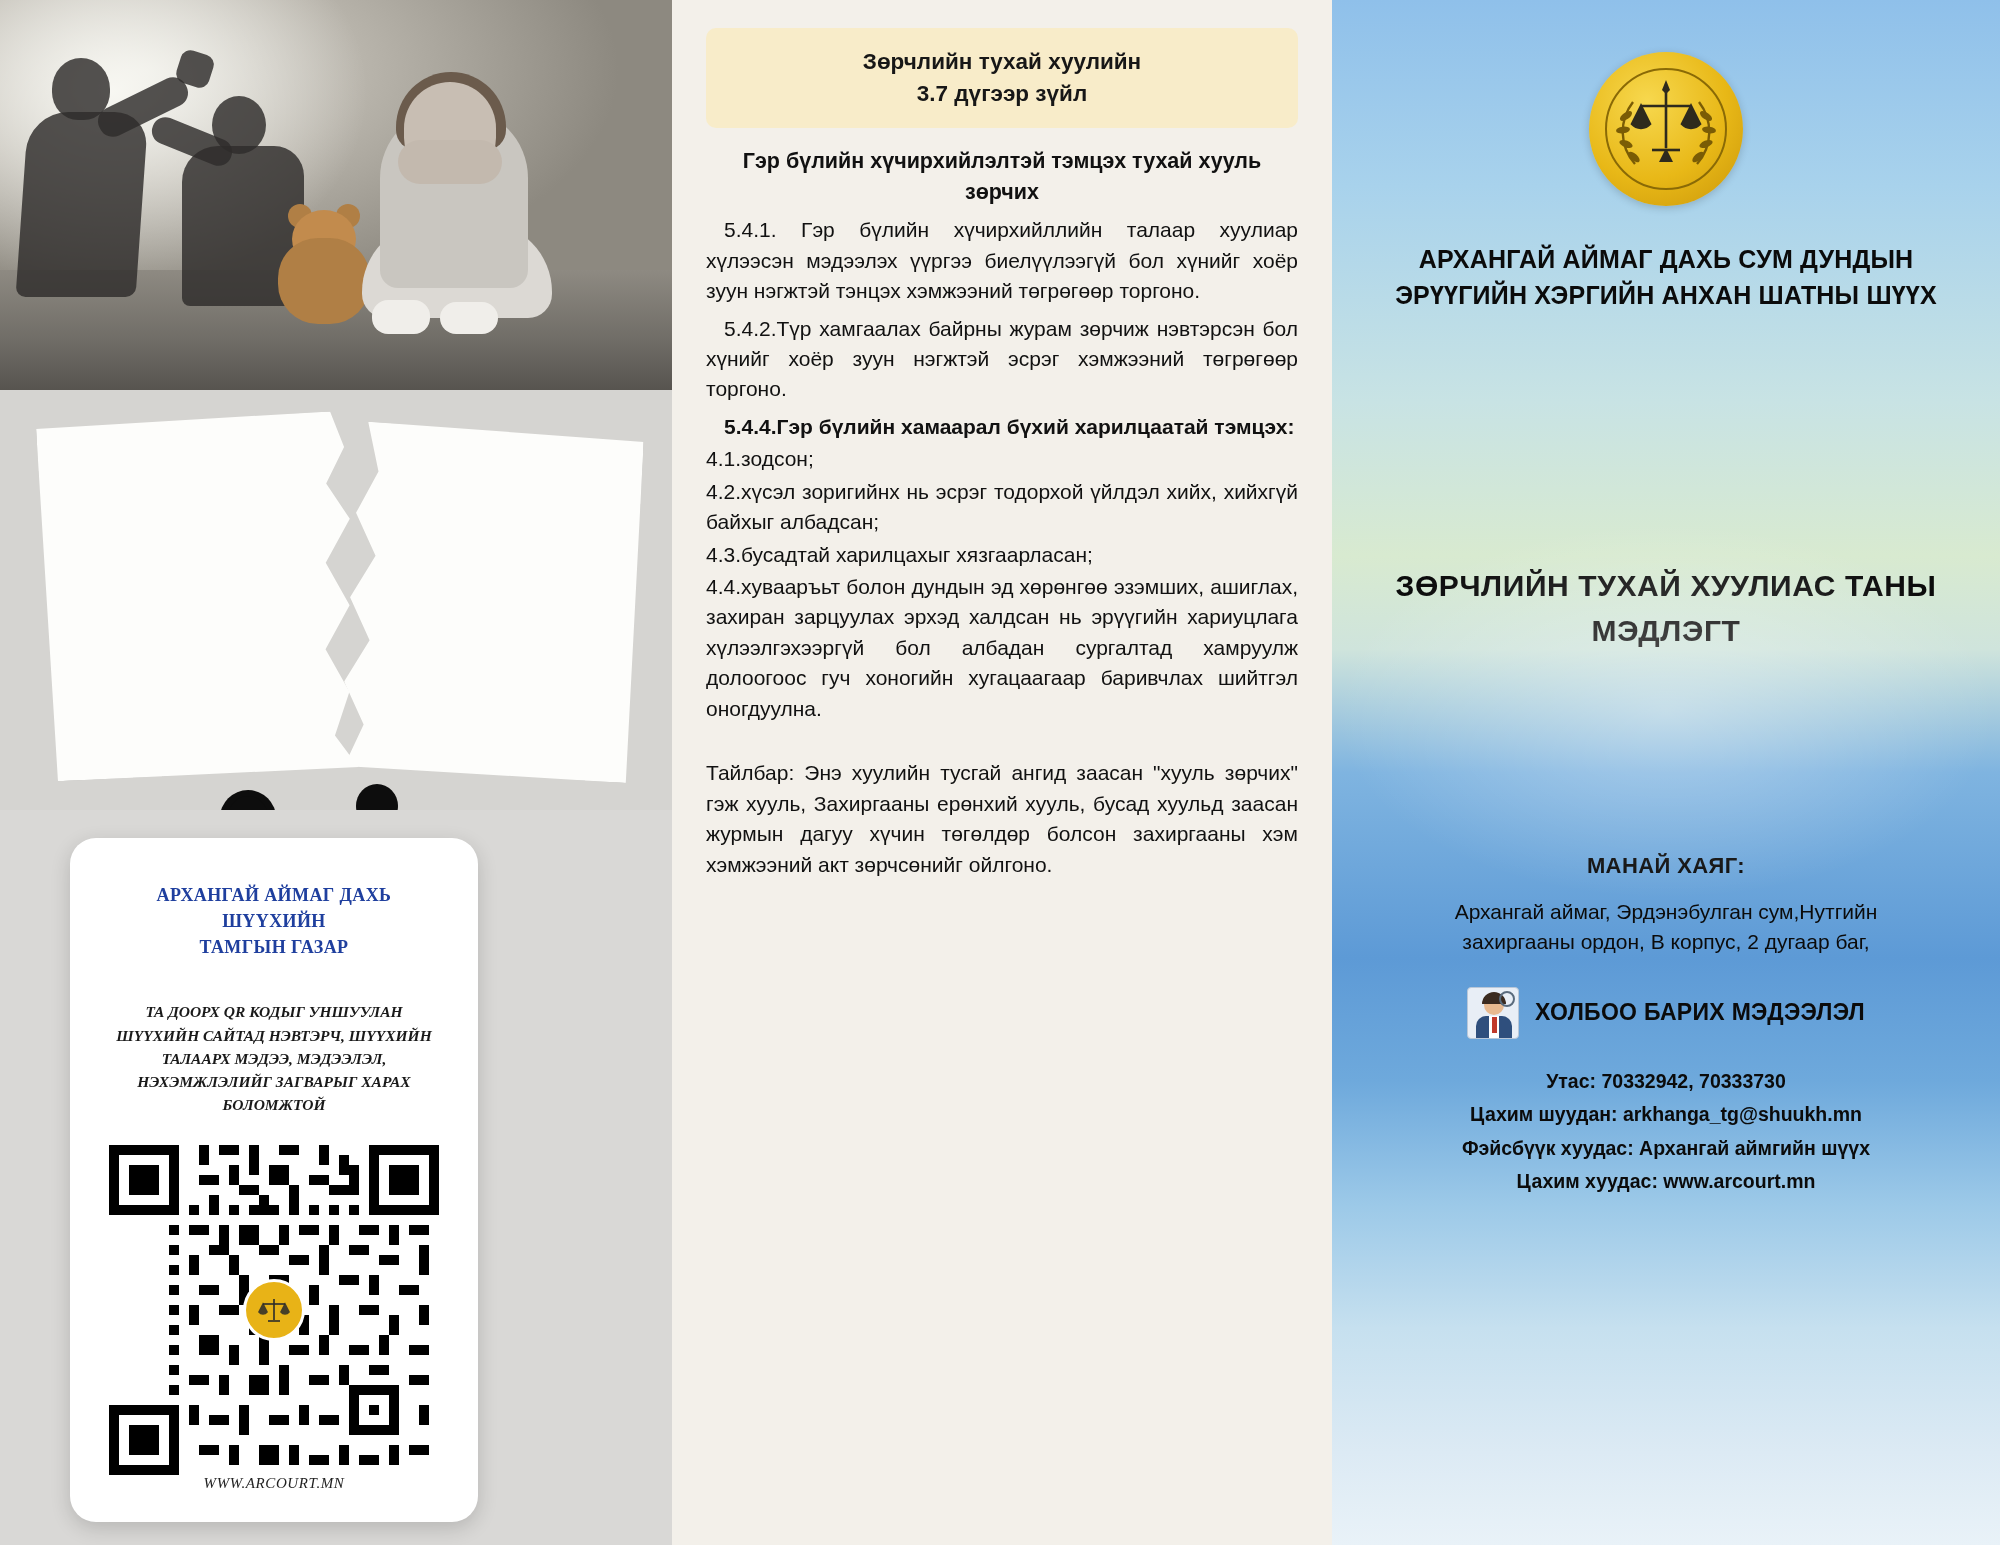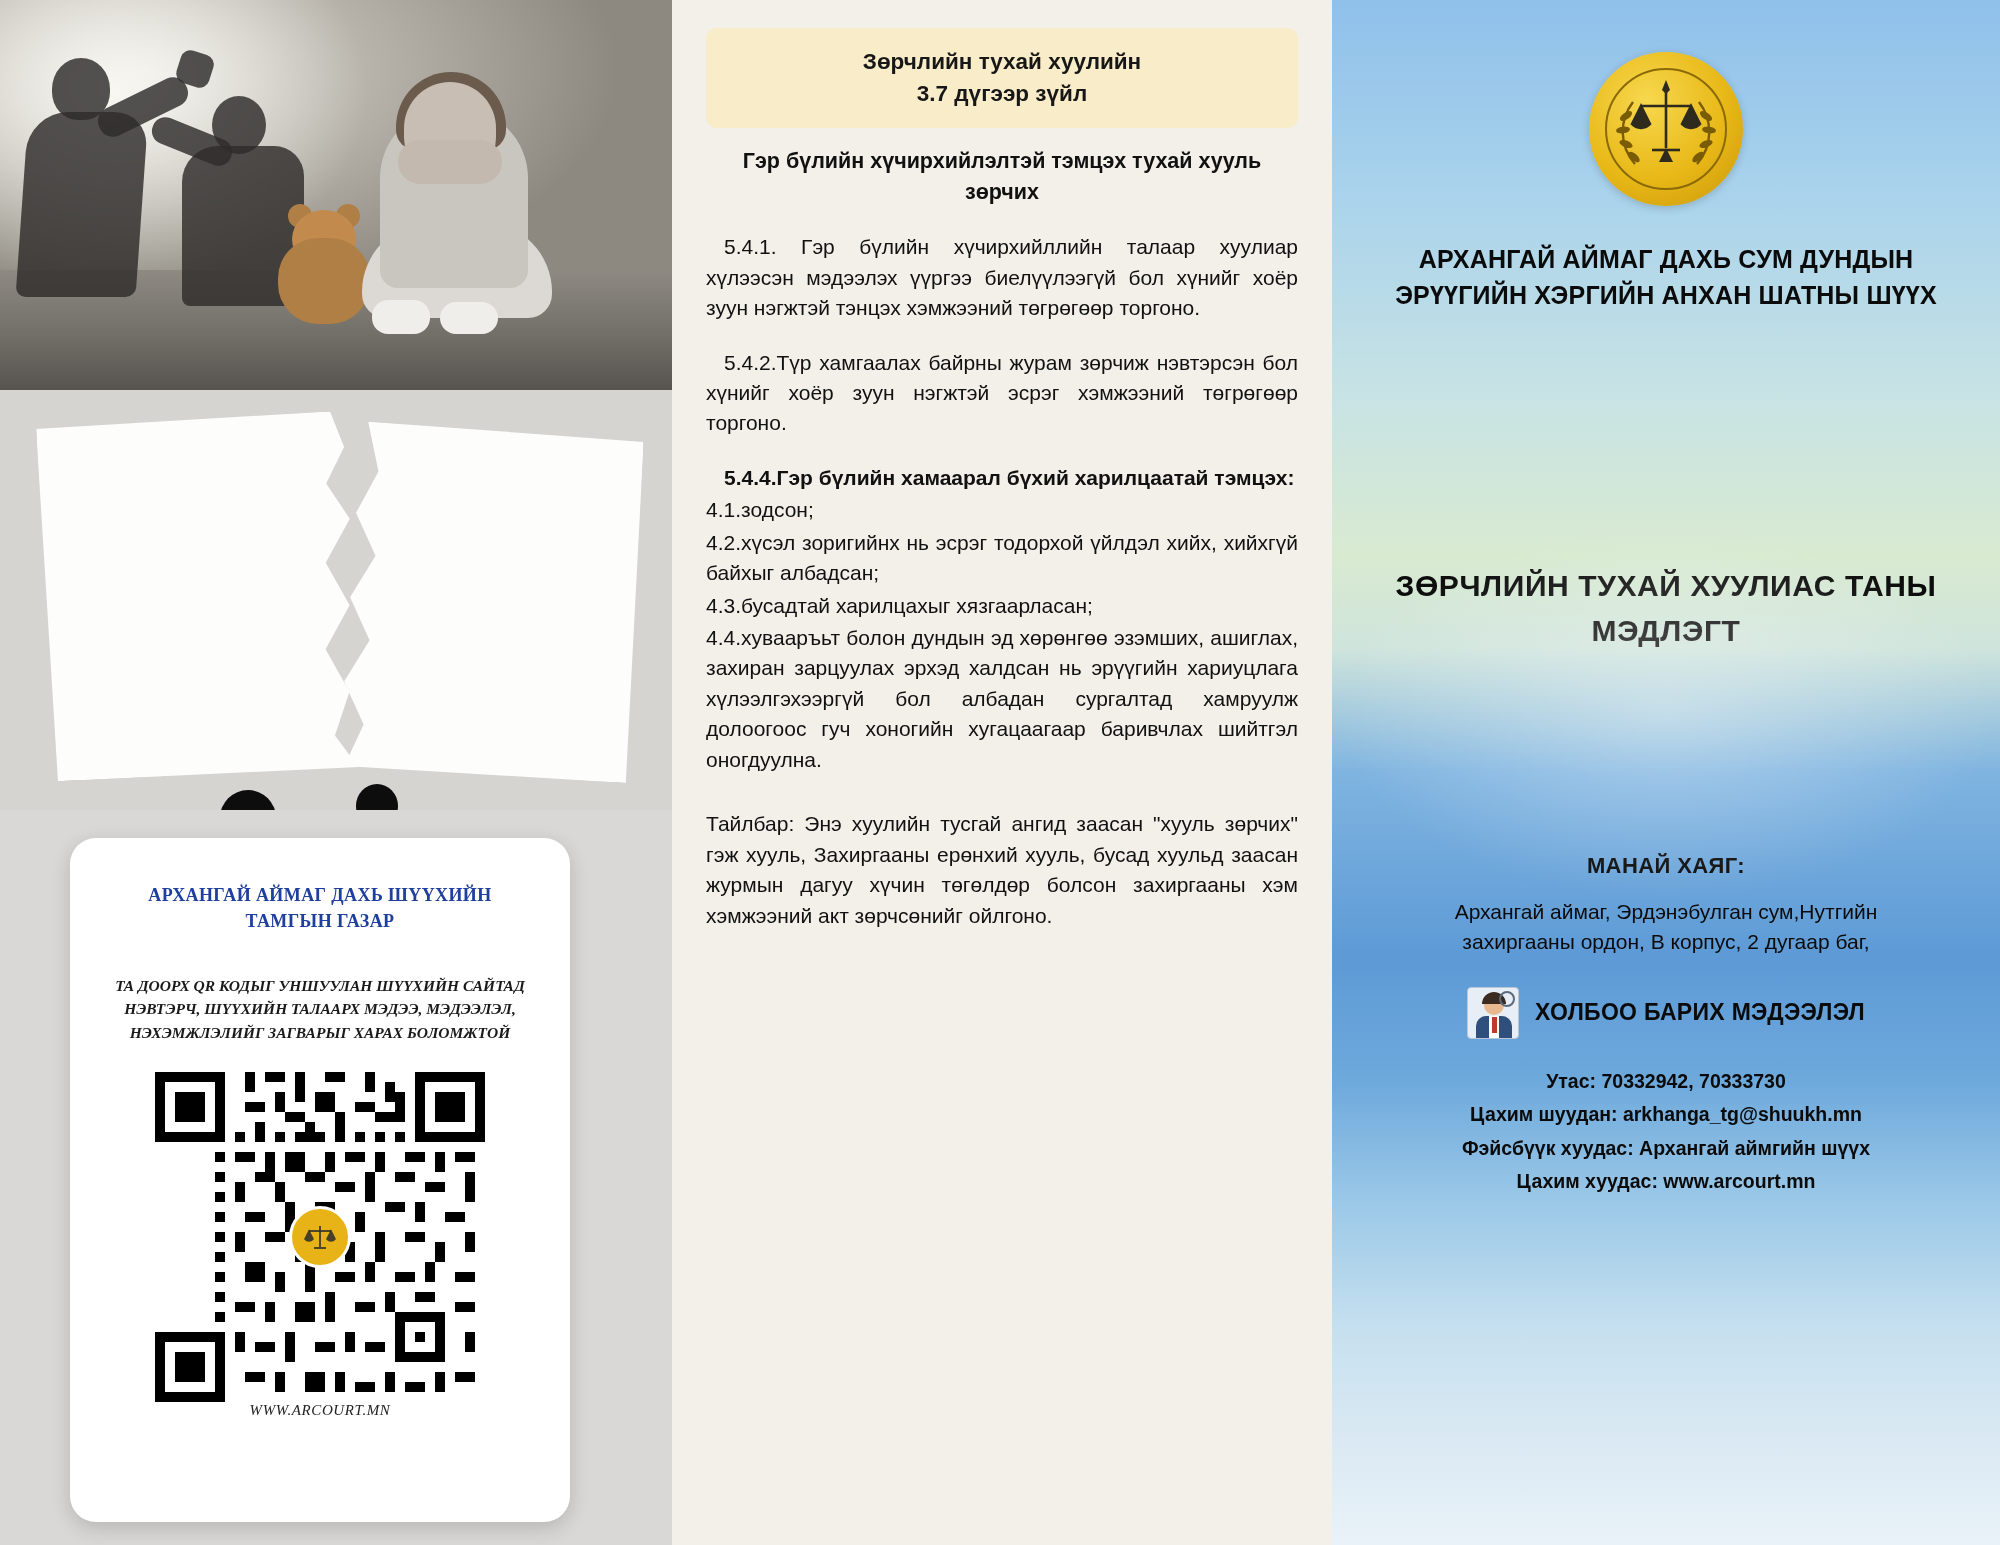--- a/index.html
+++ b/index.html
@@ -90,21 +90,21 @@
   }
   .fig { position: absolute; background: #0d0d0d; }
   .f-mom-head  { left: 228px; top: 406px; width: 40px; height: 42px; border-radius: 50%; }
   .f-mom-hair  { left: 220px; top: 400px; width: 56px; height: 58px; border-radius: 28px 28px 10px 10px; }
   .f-dad-head  { left: 356px; top: 394px; width: 42px; height: 44px; border-radius: 50%; }
 
   
   .qr-card {
     position: absolute;
     left: 70px; top: 838px;
-    width: 500px; height: 684px;
+    width: 408px; height: 684px;
     background: #ffffff;
     border-radius: 26px;
     box-shadow: 0 6px 20px rgba(0,0,0,.16);
     padding: 44px 34px 26px;
     text-align: center;
   }
   .qr-title {
     font-family: "Liberation Serif", serif;
     font-weight: bold;
     font-size: 18px;
@@ -165,21 +165,21 @@
   .mid-h2 {
     margin-top: 18px;
     text-align: center;
     font-weight: bold;
     font-size: 21.5px;
     color: #111;
     line-height: 1.45;
     padding: 0 6px;
   }
   .mid-p {
-    margin-top: 24px;
+    margin-top: 7px;
     font-size: 21px;
     color: #111;
     line-height: 1.45;
     text-align: justify;
     text-indent: 18px;
   }
   .mid-p.no-indent { text-indent: 0; }
   .mid-p.bold { font-weight: bold; }
   .mid-p.gap { margin-top: 34px; }
   .mid-p.tight { margin-top: 2px; }

